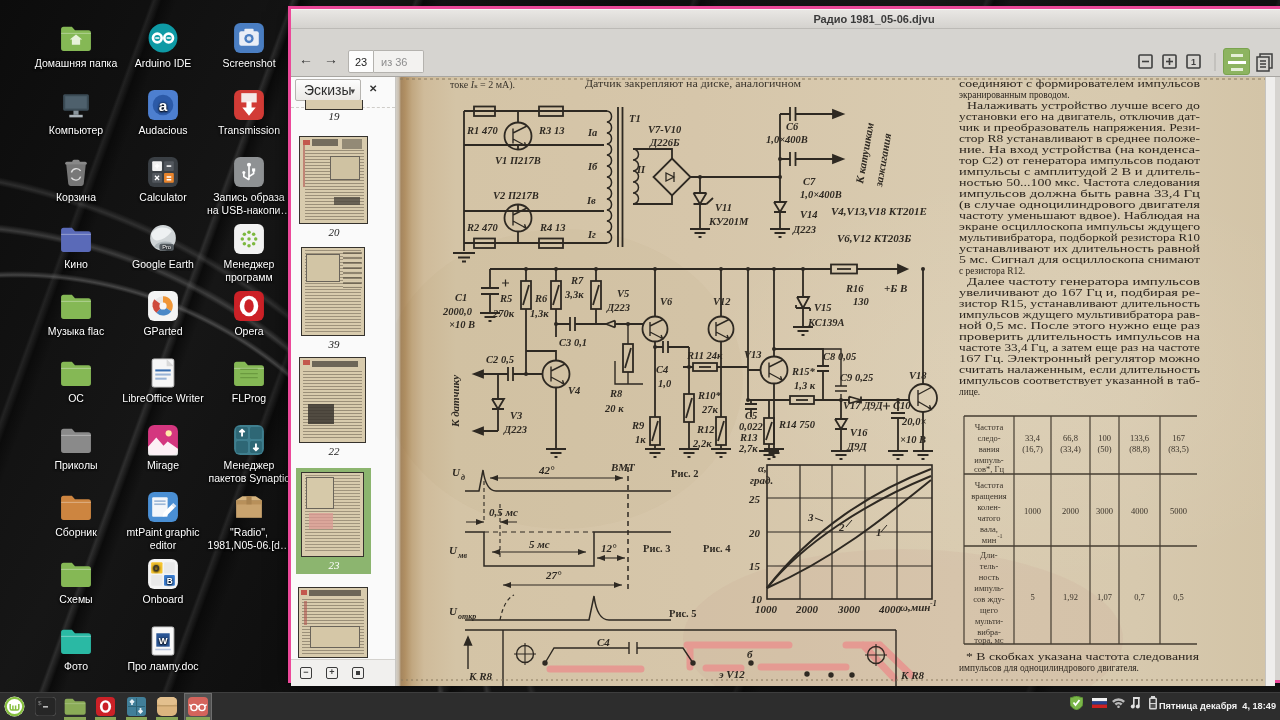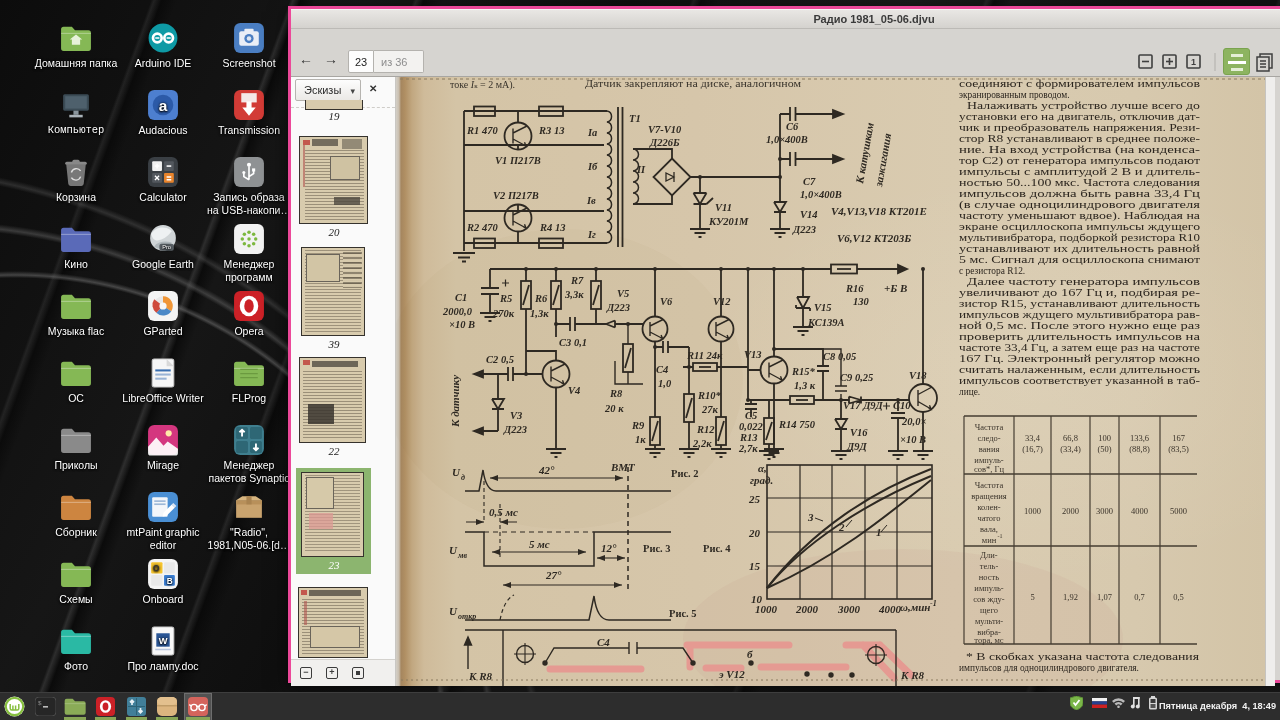--- a/index.html
+++ b/index.html
@@ -27,21 +27,21 @@
   #closeb { position:absolute; top:4px; right:7px; width:13px; height:13px; border-radius:50%; background:#8fba62; } #closeb svg{display:block;}
   #menubar { position:absolute; left:0; top:21px; width:100%; height:17px; background:#d6d4d0; font-size:10px; color:#2d2d2d; }
   #menubar span { position:absolute; top:1px;margin-top:44px; }
   #toolbar { position:absolute; left:0; top:38px; width:100%; height:30px; background:#d6d4d0; border-bottom:1px solid #a8a6a2; }
   .tbico { position:absolute; color:#3f3f3f; }
   #pgbox { position:absolute; left:57px; top:3px; width:26px; height:23px; background:#fdfdfd; border:1px solid #b4b2ae; border-radius:2px 0 0 2px; font-size:11px; color:#222; text-align:center; line-height:22px; }
   #pgtot { position:absolute; left:83px; top:3px; width:50px; height:23px; background:#f3f2f0; border:1px solid #b4b2ae; border-left:none; border-radius:0 2px 2px 0; font-size:11px; color:#8e8e8e; text-align:left; padding-left:7px; line-height:22px; }
 
   #lpanel { position:absolute; left:0; top:68px; width:105px; height:609px; background:#fafafa; border-right:1px solid #c9c7c3; }
   #lphead { position:absolute; left:0; top:0; width:100%; height:31px; border-bottom:1px dashed #cfcdc9; }
-  #eskbtn { position:absolute; left:4px; top:2px; width:66px; height:22px; background:linear-gradient(#fdfdfd,#ebe9e6); border:1px solid #b6b4b0; border-radius:2px; font-size:11px; color:#2d2d2d; line-height:20px; padding-left:8px; }
+  #eskbtn { position:absolute; left:4px; top:2px; width:66px; height:22px; background:linear-gradient(#fdfdfd,#ebe9e6); border:1px solid #b6b4b0; border-radius:2px; font-size:14px; color:#2d2d2d; line-height:20px; padding-left:8px; }
   #eskbtn:after { content:"▾"; position:absolute; right:5px; top:1px; font-size:9px; color:#444; }
   #lpx { position:absolute; left:78px; top:6px; font-size:10px; color:#333; font-weight:bold; }
   .thumb { position:absolute; background:#d8cbad; border:1px solid #35322d; overflow:hidden; }
   .tnum { position:absolute; text-align:center; font-family:"Liberation Serif", serif; font-style:italic; font-size:11px; color:#222; }
   #lpfoot { position:absolute; left:0; bottom:0; width:104px; height:27px; background:#f1f0ee; border-top:1px solid #d4d2ce; }
   .lpf { position:absolute; top:7px; width:12px; height:12px; border:1.5px solid #3c3c3c; border-radius:2px; font-size:9px; line-height:9px; text-align:center; color:#3c3c3c; font-weight:bold; }
 
   #content { position:absolute; left:105px; top:68px; width:869px; height:609px; overflow:hidden;
     background: linear-gradient(90deg, #d3cfc7 0px, #c9beae 3px, #a5865f 5px, #b08f63 9px, #c1a780 16px, #cfbb9a 28px, #d4c4a6 60px, #d6c6aa 300px, #d9cbb0 560px, #d7c9ae 740px, #d3c4a7 869px);
   }
@@ -83,21 +83,21 @@
         <path d="M9 16.5 h4 M20 16.5 h4" stroke="#fff" stroke-width="1.6"></path>
       </svg>Arduino IDE</div>
   <div class="di" style="left:205px; top:21px;"><svg class="icn" viewBox="0 0 33 33">
         <use href="#rsq" fill="#4a7ec2"></use>
         <rect x="7" y="10" width="19" height="14" rx="2" fill="#e9eef6"></rect>
         <circle cx="16.5" cy="17" r="4.5" fill="#4a7ec2"></circle>
         <circle cx="16.5" cy="17" r="2.2" fill="#dce6f2"></circle>
         <rect x="12" y="7.5" width="9" height="4" rx="1" fill="#e9eef6"></rect>
       </svg>Screenshot</div>
 
-  <div class="di" style="left:32px; top:88px;font-family:Liberation Mono, monospace;"><svg class="icn" viewBox="0 0 33 33">
+  <div class="di" style="left:32px; top:88px;"><svg class="icn" viewBox="0 0 33 33">
         <rect x="4" y="6" width="25" height="16" rx="1.5" fill="#3b4b55"></rect>
         <rect x="6" y="8" width="21" height="12" fill="#4e606c"></rect>
         <rect x="14" y="22" width="5" height="4" fill="#8a959c"></rect>
         <rect x="10" y="26" width="13" height="2.5" fill="#aab3b9"></rect>
       </svg>Компьютер</div>
   <div class="di" style="left:119px; top:88px;"><svg class="icn" viewBox="0 0 33 33">
         <use href="#rsq" fill="#4d7fd0"></use>
         <circle cx="16.5" cy="16.5" r="10" fill="#2c5aa8"></circle>
         <text x="16.5" y="22" text-anchor="middle" font-size="15" font-weight="bold" fill="#fff" font-family="Liberation Sans">a</text>
       </svg>Audacious</div>

